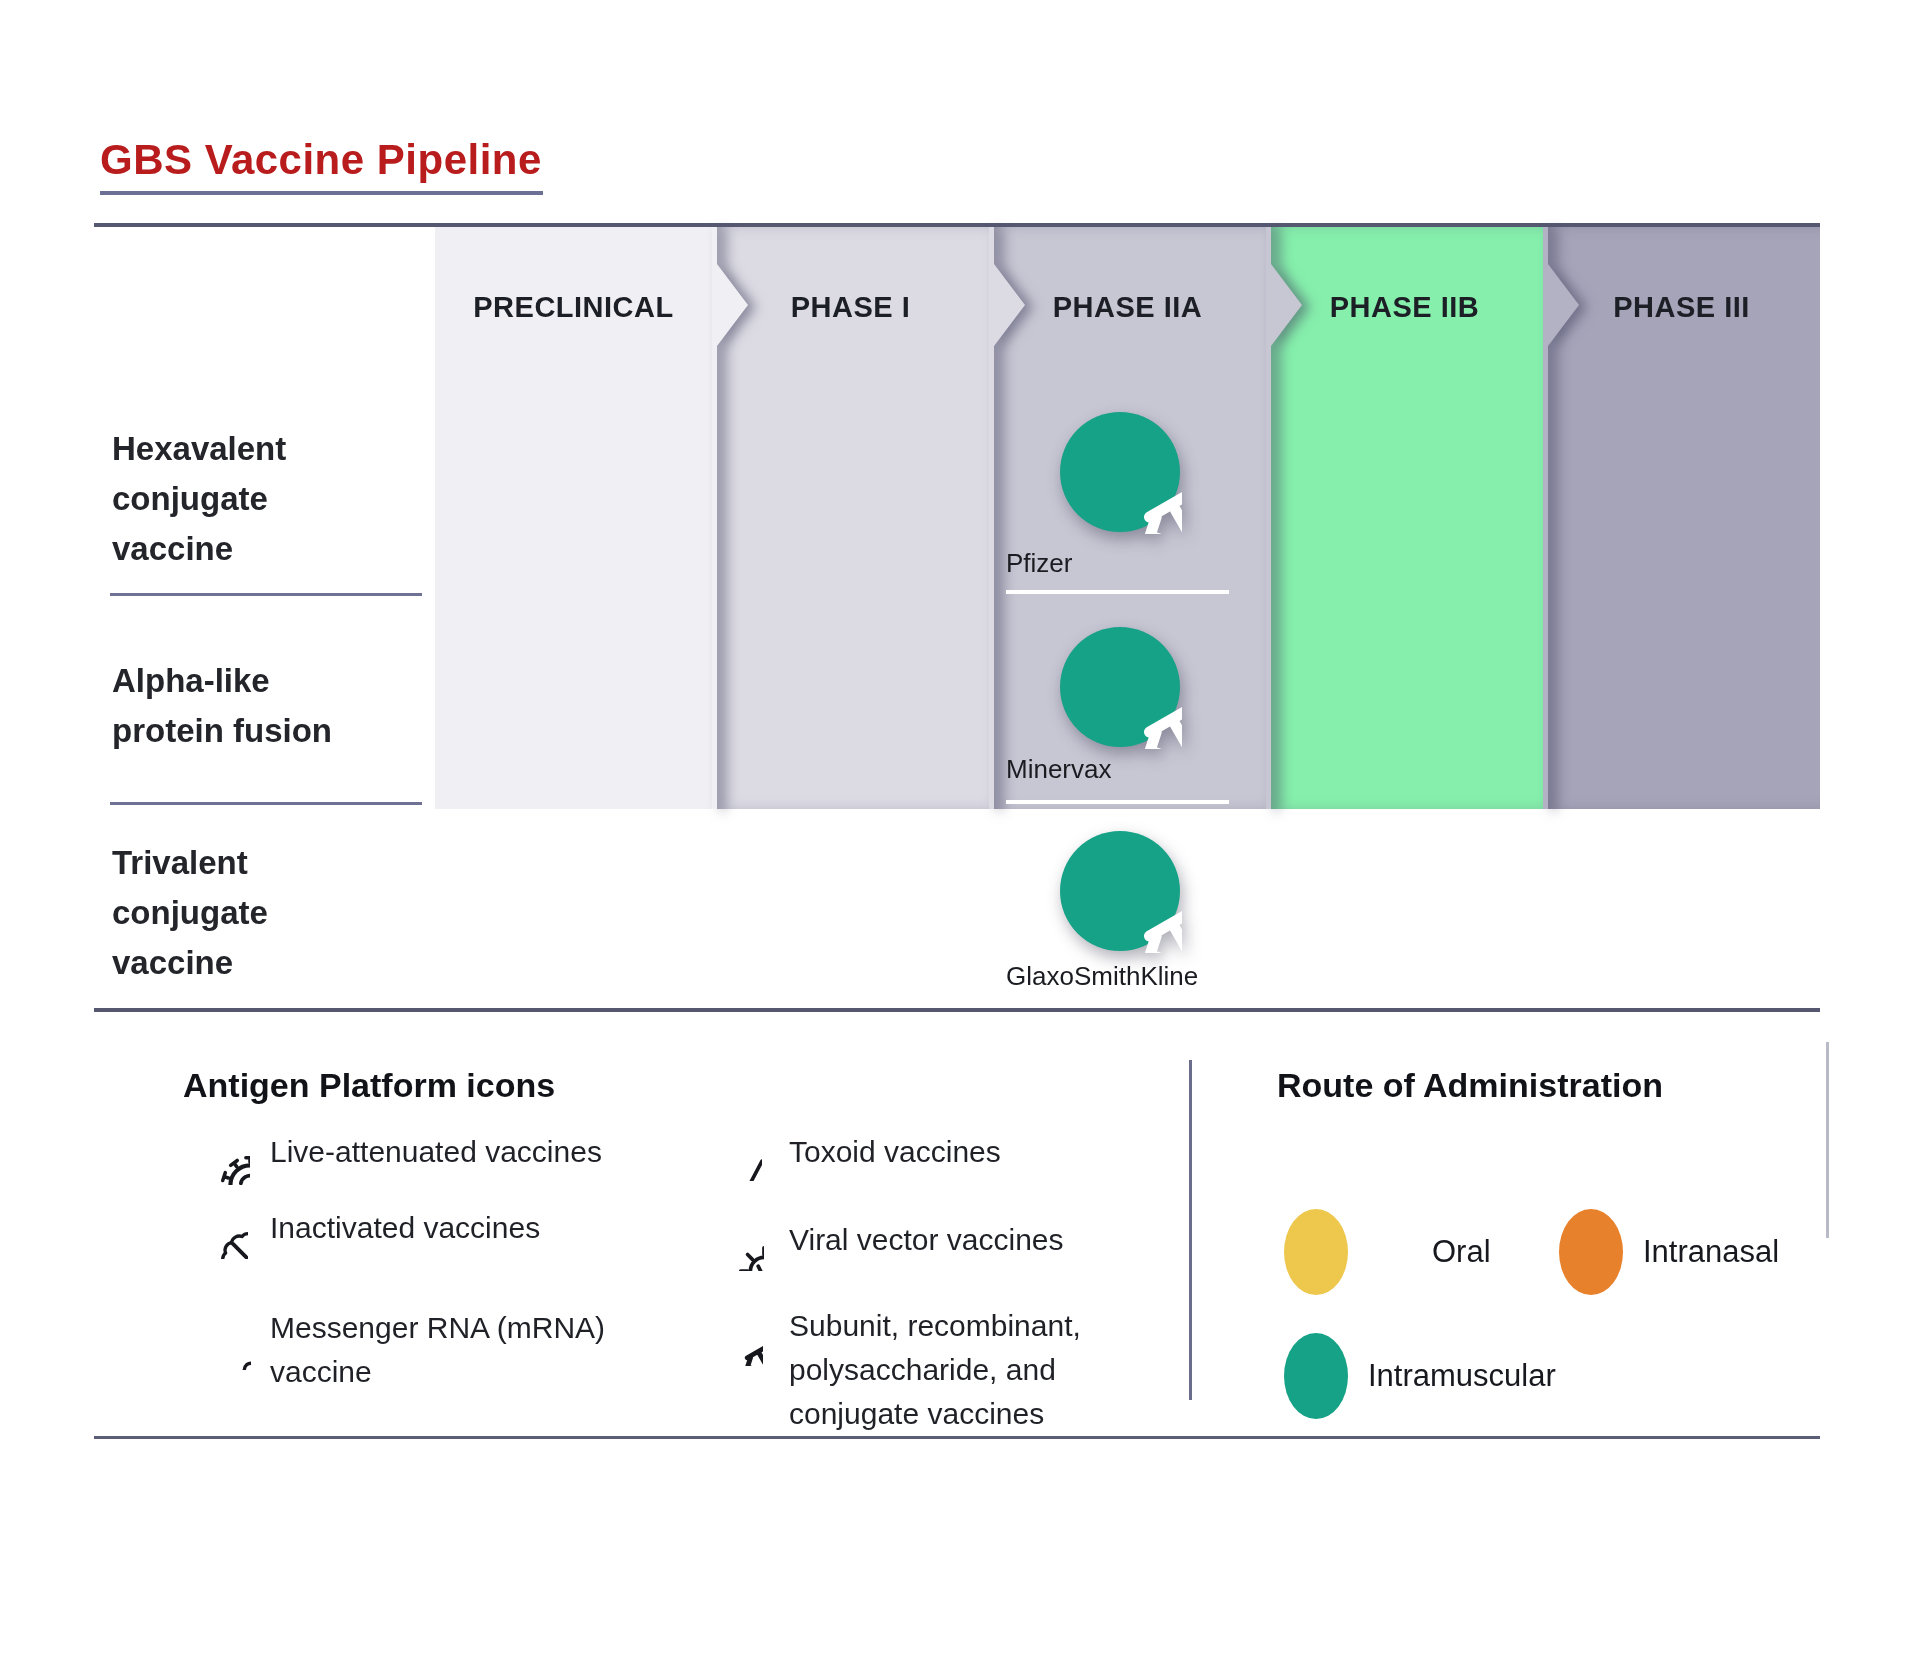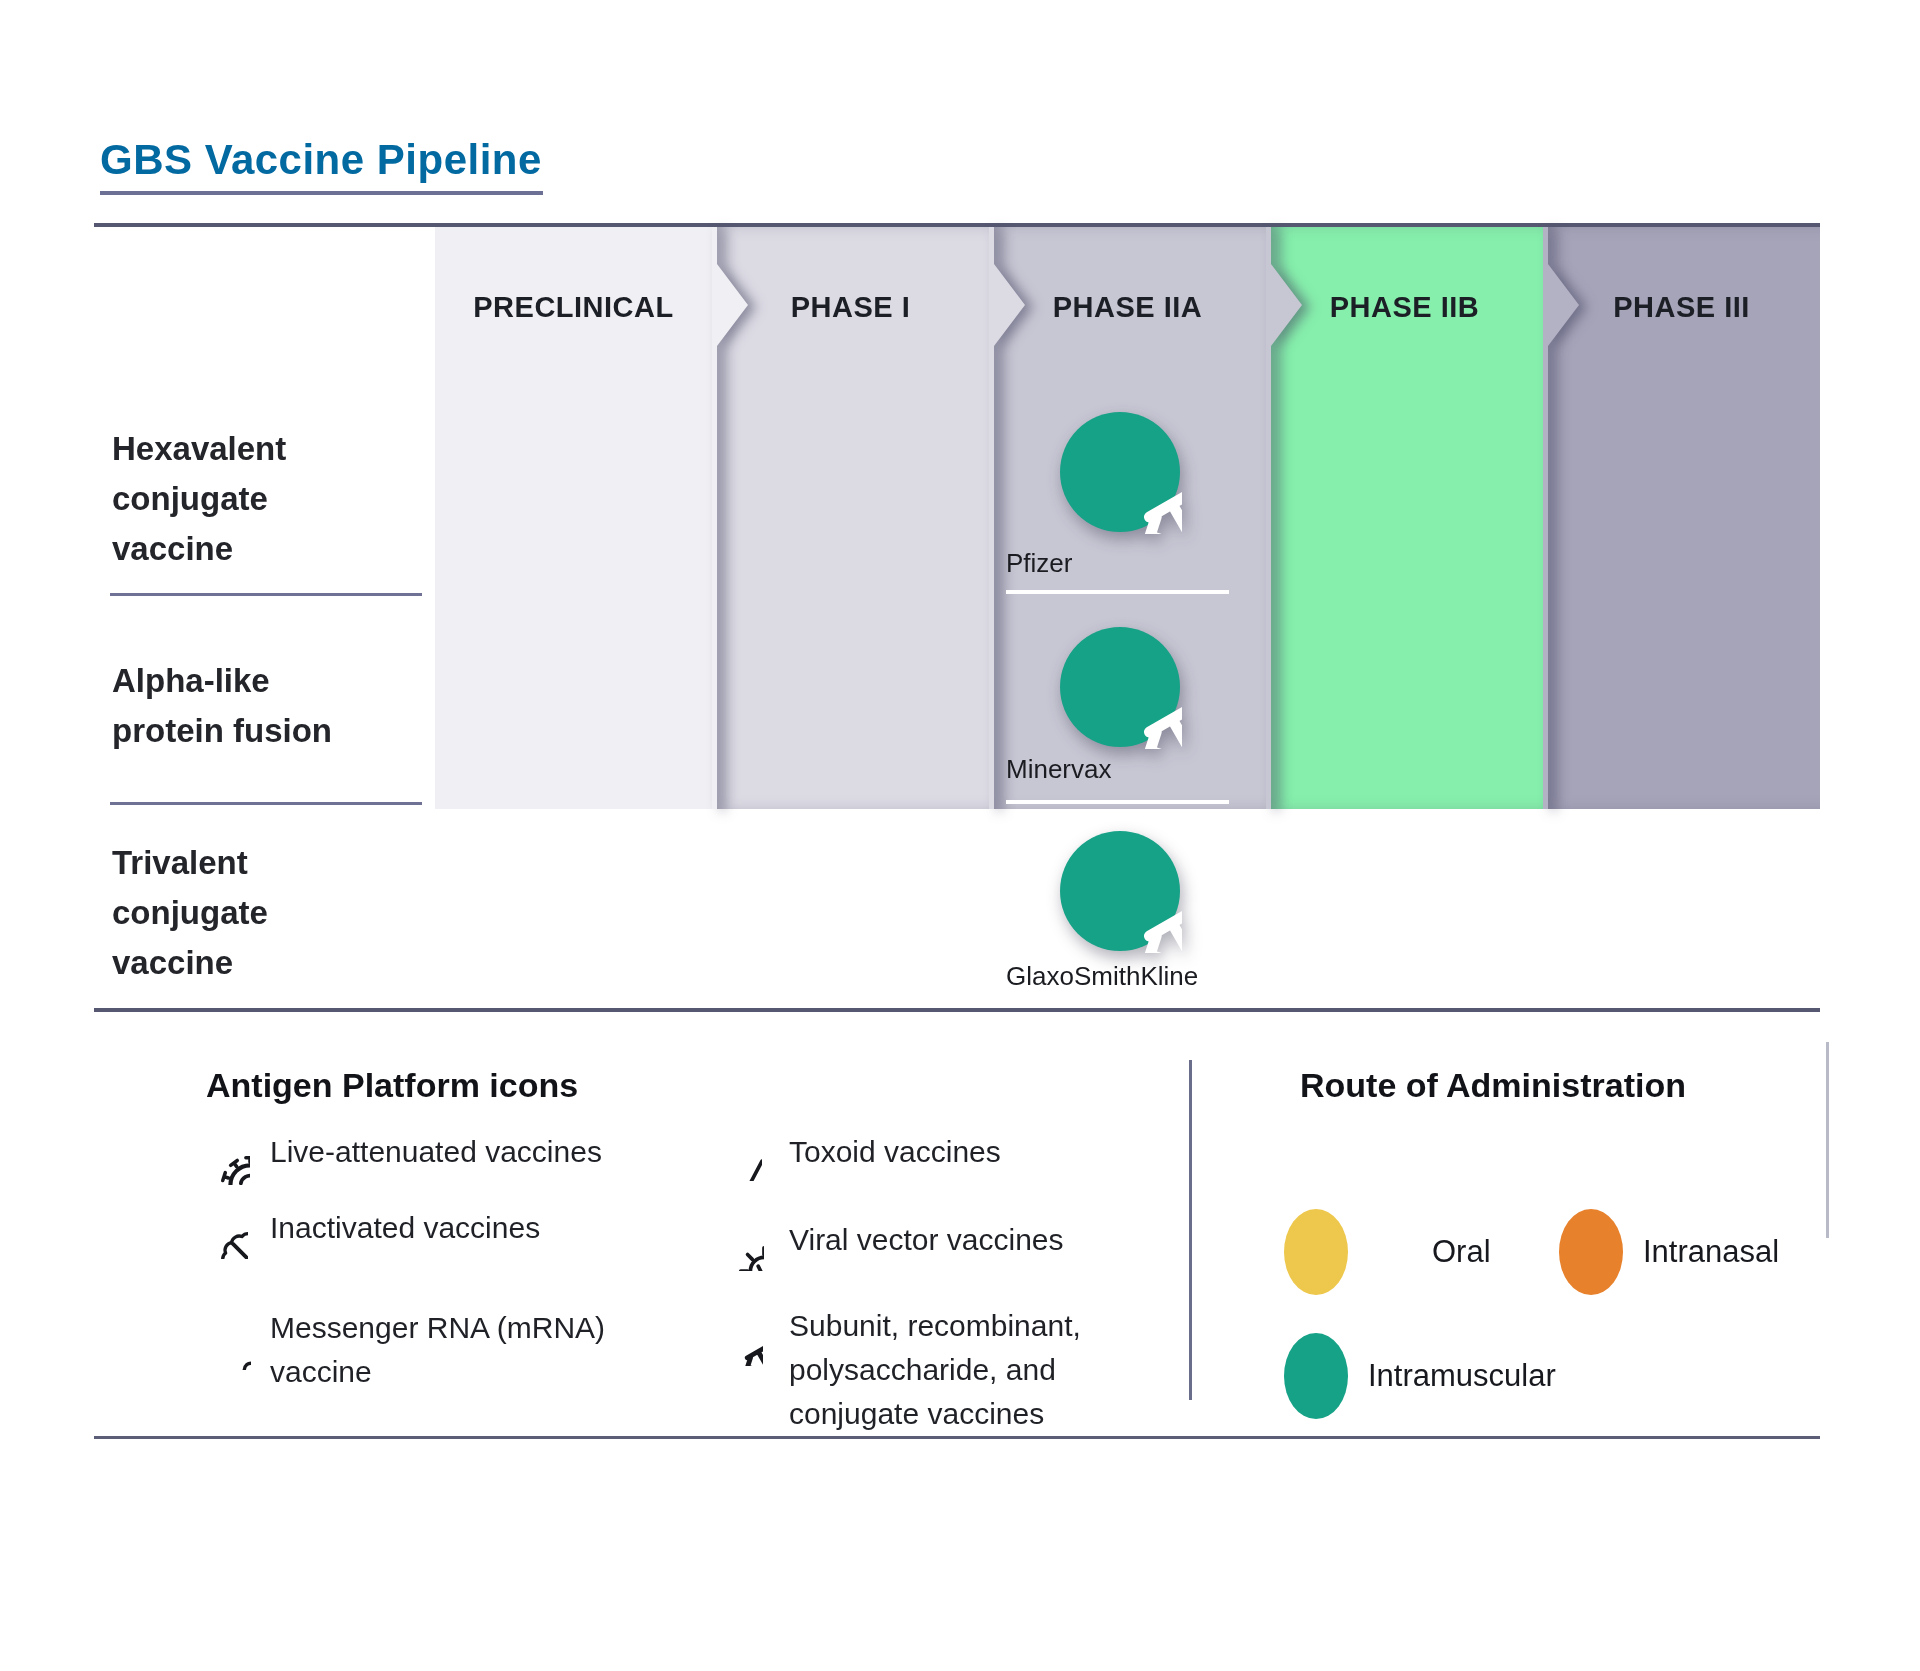--- a/index.html
+++ b/index.html
@@ -1,19 +1,19 @@
 <!DOCTYPE html>
 <html><head>
 <meta charset="utf-8">
 <style>
   html,body{margin:0;padding:0;background:#ffffff;}
   body{font-family:"Liberation Sans",sans-serif;color:#1d1f26;}
   .canvas{position:relative;width:1920px;height:1671px;background:#fff;overflow:hidden;}
 
-  .title{position:absolute;left:100px;top:136px;font-size:42px;font-weight:bold;color:#0369a1;letter-spacing:.5px;}
+  .title{position:absolute;left:100px;top:136px;font-size:42px;font-weight:bold;color:#b91c1c;letter-spacing:.5px;}
   .title-underline{position:absolute;left:100px;top:191px;width:443px;height:4px;background:#6d7095;}
 
   .rule{position:absolute;left:94px;width:1726px;background:#565872;}
   .rule-top{top:223px;height:4px;}
   .rule-bottom{top:1008px;height:4px;}
   .rule-final{top:1436px;height:3px;background:#5c5e78;}
 
   .col{position:absolute;top:227px;height:582px;}
   .col.shaded{box-shadow:inset 15px 0 18px -8px rgba(62,62,92,.5);}
   .col-header{position:absolute;top:64px;left:0;width:100%;text-align:center;
@@ -26,21 +26,21 @@
   .row-label{position:absolute;left:112px;font-size:33px;font-weight:bold;line-height:50px;color:#23252b;}
   .row-divider{position:absolute;left:110px;width:312px;height:3px;background:#6f7294;}
   .white-divider{position:absolute;left:1006px;width:223px;height:4px;background:#ffffff;}
 
   .marker-wrap{position:absolute;width:124px;height:124px;
                filter:drop-shadow(3px 7px 8px rgba(30,30,55,.35));}
   .tacks-white{color:#ffffff;stroke-width:11px;}
   .tacks-dark{color:#17181d;stroke-width:10px;}
   .company{position:absolute;left:1006px;font-size:26px;color:#1b1c21;}
 
-  .legend-heading{position:absolute;font-size:34px;font-weight:bold;line-height:46px;color:#111318;margin-left:23px;}
+  .legend-heading{position:absolute;font-size:34px;font-weight:bold;line-height:46px;color:#111318;}
   .leg-icon{position:absolute;color:#17181d;}
   .leg-text{position:absolute;font-size:30px;line-height:44px;color:#1f2127;}
   .v-divider{position:absolute;left:1189px;top:1060px;width:3px;height:340px;background:#6b6e8a;}
   .stub-line{position:absolute;left:1826px;top:1042px;width:3px;height:196px;background:#b9bac8;}
 
   .route-oval{position:absolute;width:64px;height:86px;border-radius:50%;}
   .route-label{position:absolute;font-size:31px;line-height:44px;color:#17191f;}
 
   .defs-svg{position:absolute;width:0;height:0;overflow:hidden;}
 </style>

